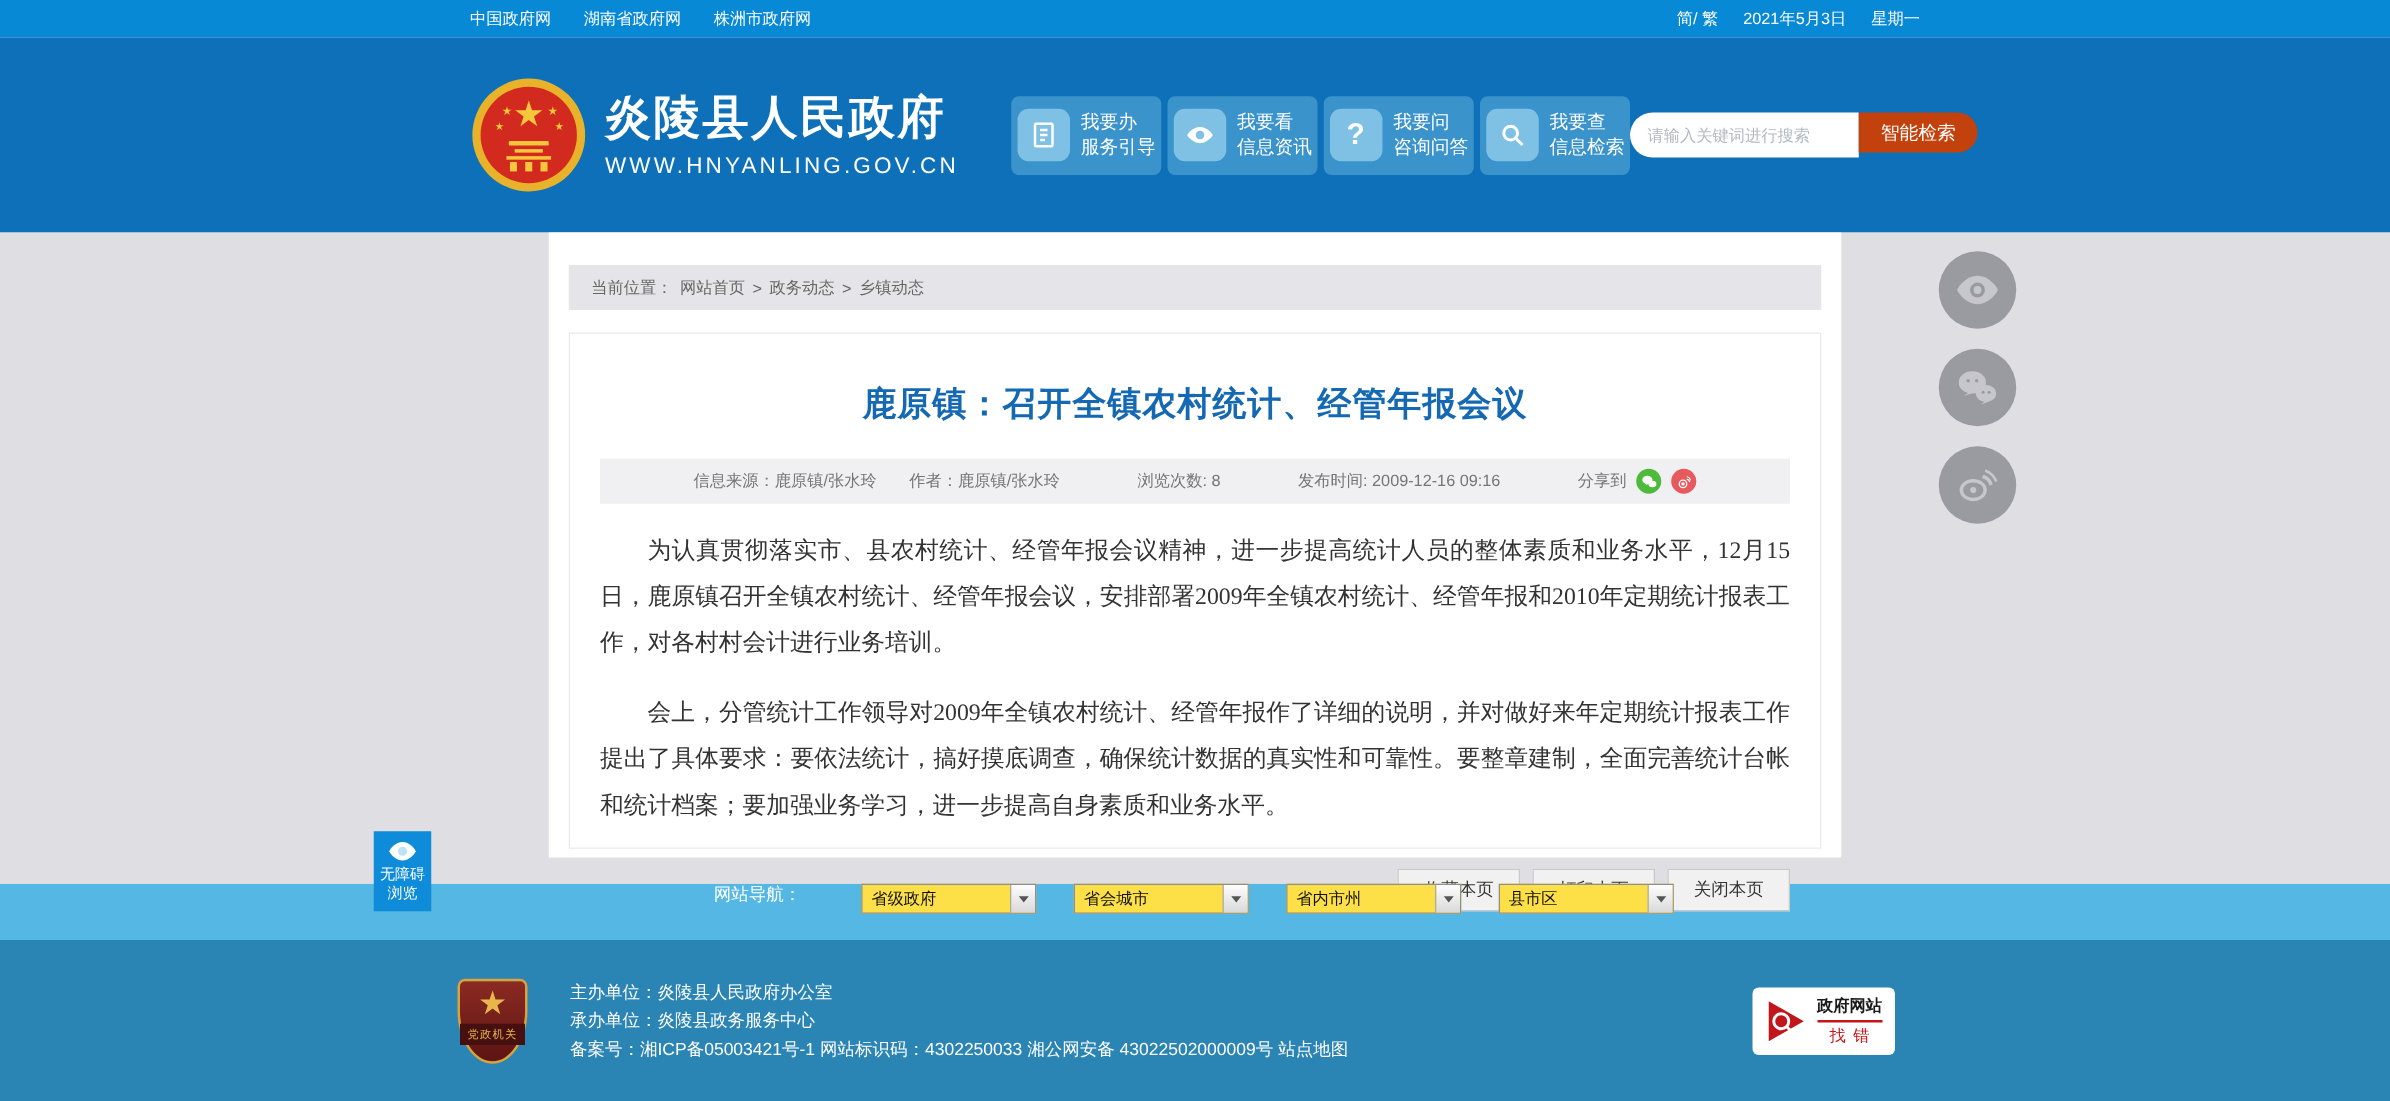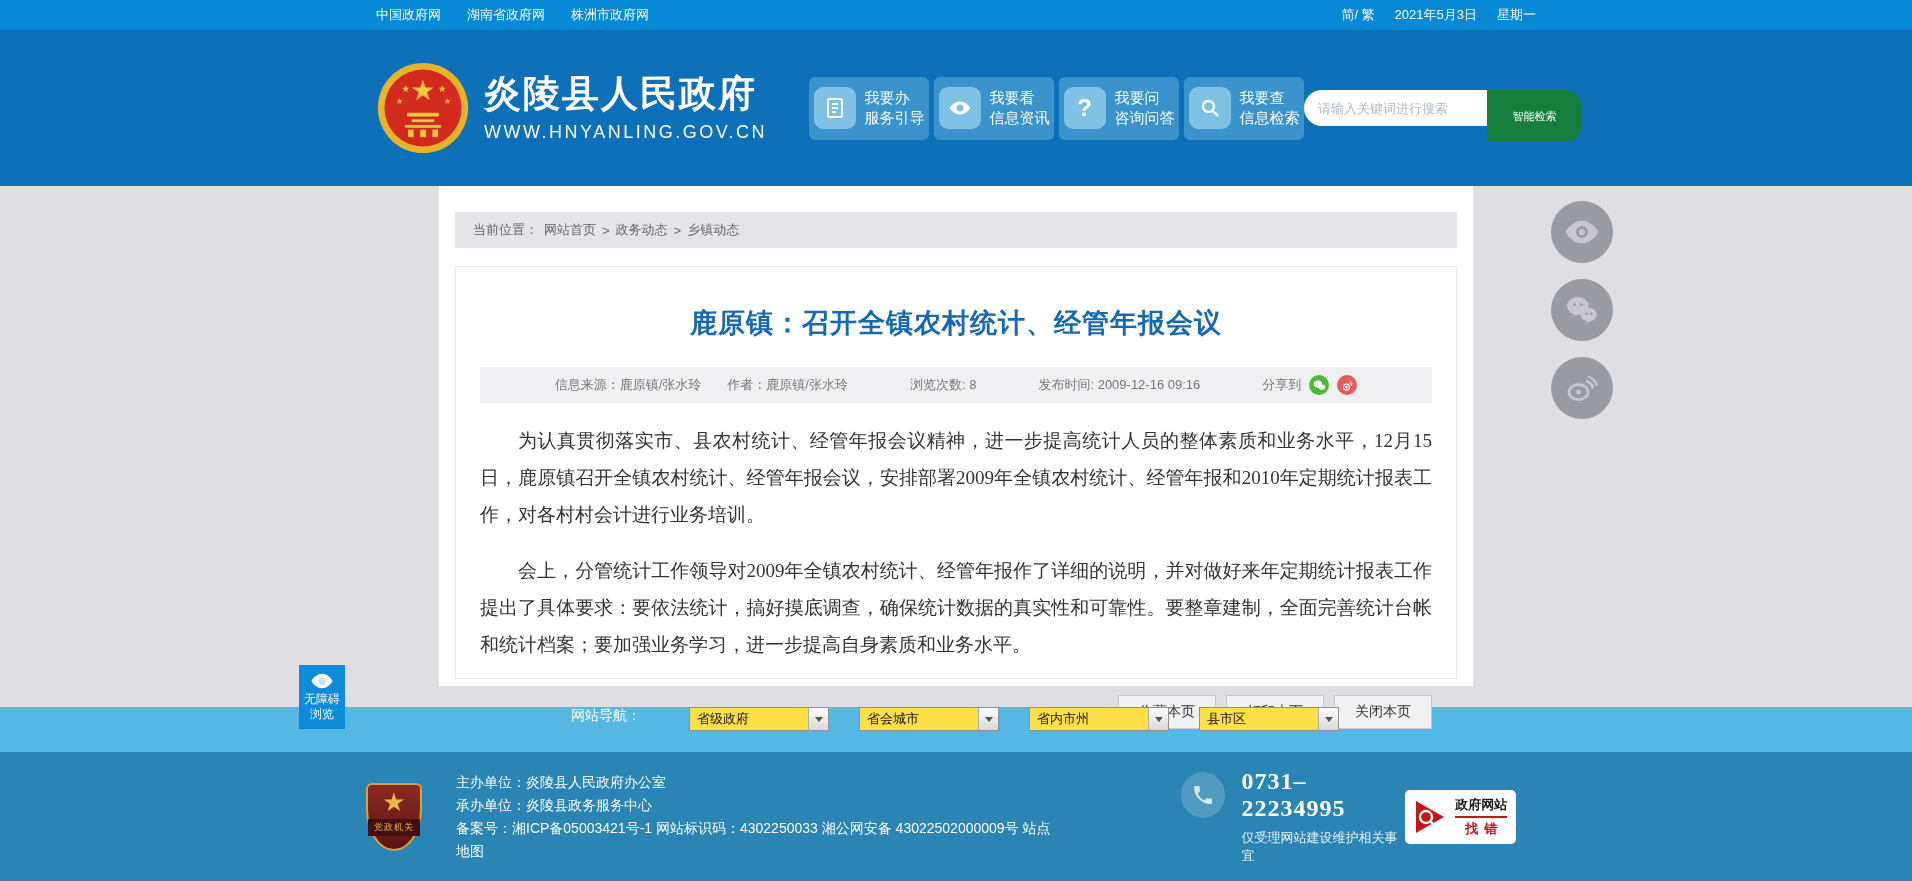--- a/index.html
+++ b/index.html
@@ -21,21 +21,21 @@
   .emblem { width:94px; height:94px; flex:none; }
   .site-text .site-name { color:#fff; font-size:37px; font-weight:bold; letter-spacing:2px; line-height:1.15; }
   .site-text .site-url { color:#fff; font-size:18px; letter-spacing:2.5px; margin-top:6px; }
   .services { display:flex; gap:5px; margin-left:42px; }
   .svc-btn { width:120px; height:63px; background:#3a93cb; border-radius:6px; display:flex; align-items:center; justify-content:center; gap:9px; cursor:pointer; }
   .svc-icon { width:42px; height:42px; background:#7fc0e5; border-radius:9px; display:flex; align-items:center; justify-content:center; }
   .svc-label { color:#fff; font-size:15px; line-height:20px; }
   .search { margin-left:auto; display:flex; height:36px; }
   .search input { width:183px; height:36px; border:none; outline:none; border-radius:18px 0 0 18px; padding:0 14px; font-size:13px; color:#333; }
   .search input::placeholder { color:#b3b9c2; }
-  .search .search-btn { width:95px; height:52px; border:none; background:#15803d; color:#fff; font-size:11px; border-radius:0 18px 18px 0; cursor:pointer; font-family:inherit; }
+  .search .search-btn { width:95px; height:32px; border:none; background:#c2410c; color:#fff; font-size:15px; border-radius:0 18px 18px 0; cursor:pointer; font-family:inherit; }
 
   
   .main { height:521px; background:#dfdfe3; position:relative; }
   .panel { width:1034px; height:500px; margin-left:439px; background:#fff; }
   .breadcrumb { margin:0 16px; position:relative; top:26px; height:36px; background:#e5e5e9; display:flex; align-items:center; padding-left:18px; font-size:13px; color:#666; gap:6px; }
   .breadcrumb a { color:#666; text-decoration:none; }
   .card { margin:44px 16px 0; border:1px solid #eaeaee; background:#fff; padding:0 24px; height:413px; }
   .art-title { margin-top:38px; text-align:center; color:#1569b3; font-size:27px; font-weight:bold; letter-spacing:1px; }
   .meta { margin-top:26px; height:36px; background:#f0f0f2; display:flex; align-items:center; justify-content:center; gap:26px; font-size:13px; color:#757575; }
   .meta .gap-l { margin-left:36px; }
@@ -76,21 +76,21 @@
   .gov-badge .badge-label { color:#e9b64a; font-size:9px; letter-spacing:1px; background:#471010; width:100%; text-align:center; padding:2px 0; }
   .footer-info { margin-left:34px; font-size:14px; line-height:23px; }
   .footer-info a { color:#fff; text-decoration:none; }
   .footer-phone { margin-left:120px; display:flex; align-items:flex-start; gap:16px; }
   .phone-circle { width:46px; height:46px; border-radius:50%; background:rgba(255,255,255,0.18); display:flex; align-items:center; justify-content:center; margin-top:4px; }
   .phone-num { font-family:"Liberation Serif","DejaVu Serif",serif; font-size:24px; font-weight:bold; letter-spacing:1px; }
   .phone-note { font-size:13px; margin-top:7px; color:#eaf4fa; }
   .err-badge { margin-left:auto; margin-right:20px; width:114px; height:54px; background:#fff; border-radius:5px; display:flex; align-items:center; justify-content:center; gap:7px; cursor:pointer; }
   .err-texts { display:flex; flex-direction:column; align-items:center; }
   .err-line1 { color:#1a1a1a; font-size:13px; font-weight:bold; border-bottom:2px solid #c2161b; padding-bottom:2px; }
-  .err-line2 { color:#c2161b; font-size:13px; font-weight:bold; letter-spacing:6px; margin-top:2px; text-indent:6px; }
+  .err-line2 { color:#c2161b; font-size:13px; font-weight:normal; letter-spacing:6px; margin-top:2px; text-indent:6px; }
 </style>
 </head>
 <body>
 
 <div class="topbar">
   <div class="container">
     <div class="top-links">
       <a href="#">中国政府网</a>
       <a href="#">湖南省政府网</a>
       <a href="#">株洲市政府网</a>
@@ -299,31 +299,20 @@
       <span class="badge-label">党政机关</span>
     </div>
     <div class="footer-info">
       <div>主办单位：炎陵县人民政府办公室</div>
       <div>承办单位：炎陵县政务服务中心</div>
       <div>
         <span>备案号：湘ICP备05003421号-1 网站标识码：4302250033 湘公网安备 43022502000009号</span>
         <a href="#">站点地图</a>
       </div>
     </div>
-    <div class="footer-phone">
-      <span class="phone-circle">
-        <svg width="24" height="24" viewBox="0 0 24 24" fill="#d7e9f4">
-          <path d="M6.6 10.8c1.4 2.8 3.8 5.1 6.6 6.6l2.2-2.2c.3-.3.7-.4 1-.2 1.1.4 2.3.6 3.6.6.6 0 1 .4 1 1V20c0 .6-.4 1-1 1C10.6 21 3 13.4 3 4c0-.6.4-1 1-1h3.5c.6 0 1 .4 1 1 0 1.2.2 2.4.6 3.6.1.3 0 .7-.2 1l-2.3 2.2z"></path>
-        </svg>
-      </span>
-      <span>
-        <div class="phone-num">0731–22234995</div>
-        <div class="phone-note">仅受理网站建设维护相关事宜</div>
-      </span>
-    </div>
     <div class="err-badge">
       <svg width="34" height="36" viewBox="0 0 34 36">
         <polygon points="2,2 30,18 2,34" fill="#c2161b"></polygon>
         <circle cx="12" cy="18" r="6" fill="none" stroke="#fff" stroke-width="2.4"></circle>
         <line x1="16" y1="22" x2="22" y2="28" stroke="#fff" stroke-width="2.4"></line>
       </svg>
       <span class="err-texts">
         <span class="err-line1">政府网站</span>
         <span class="err-line2">找错</span>
       </span>

